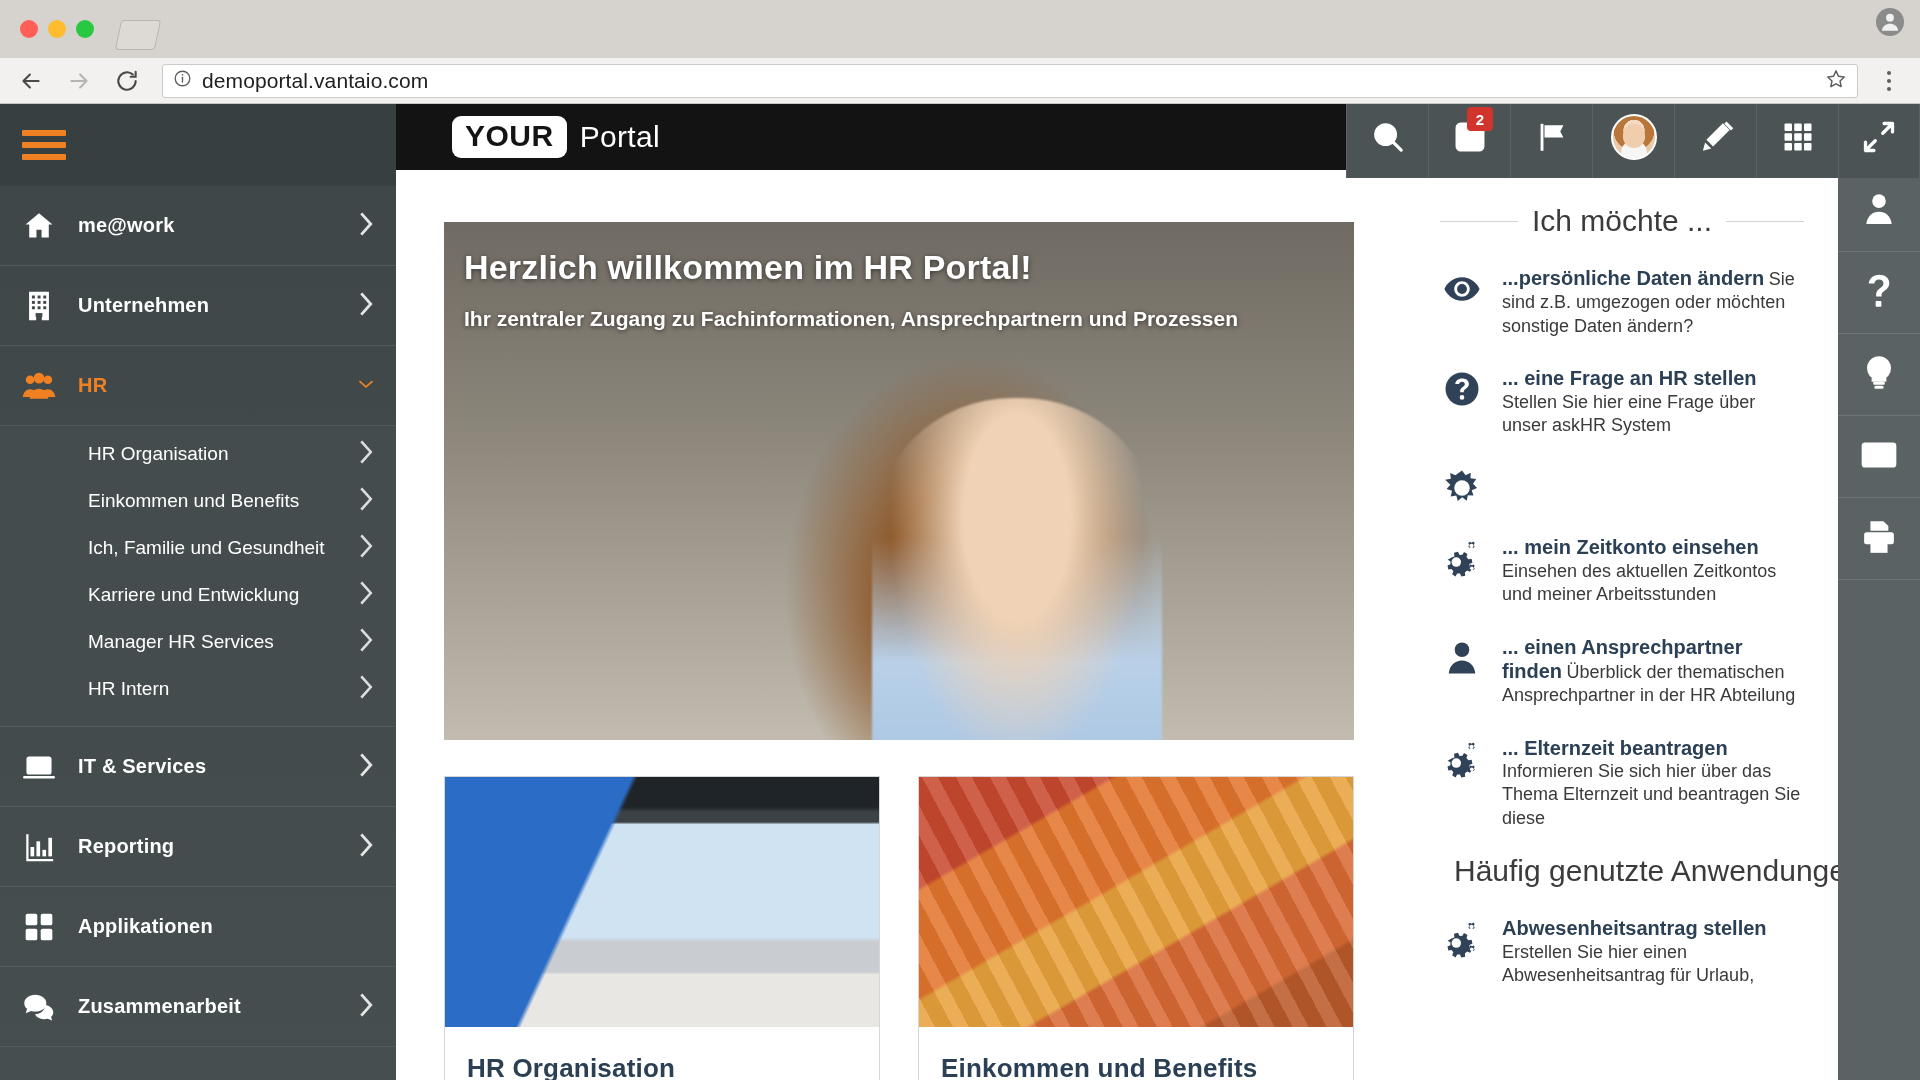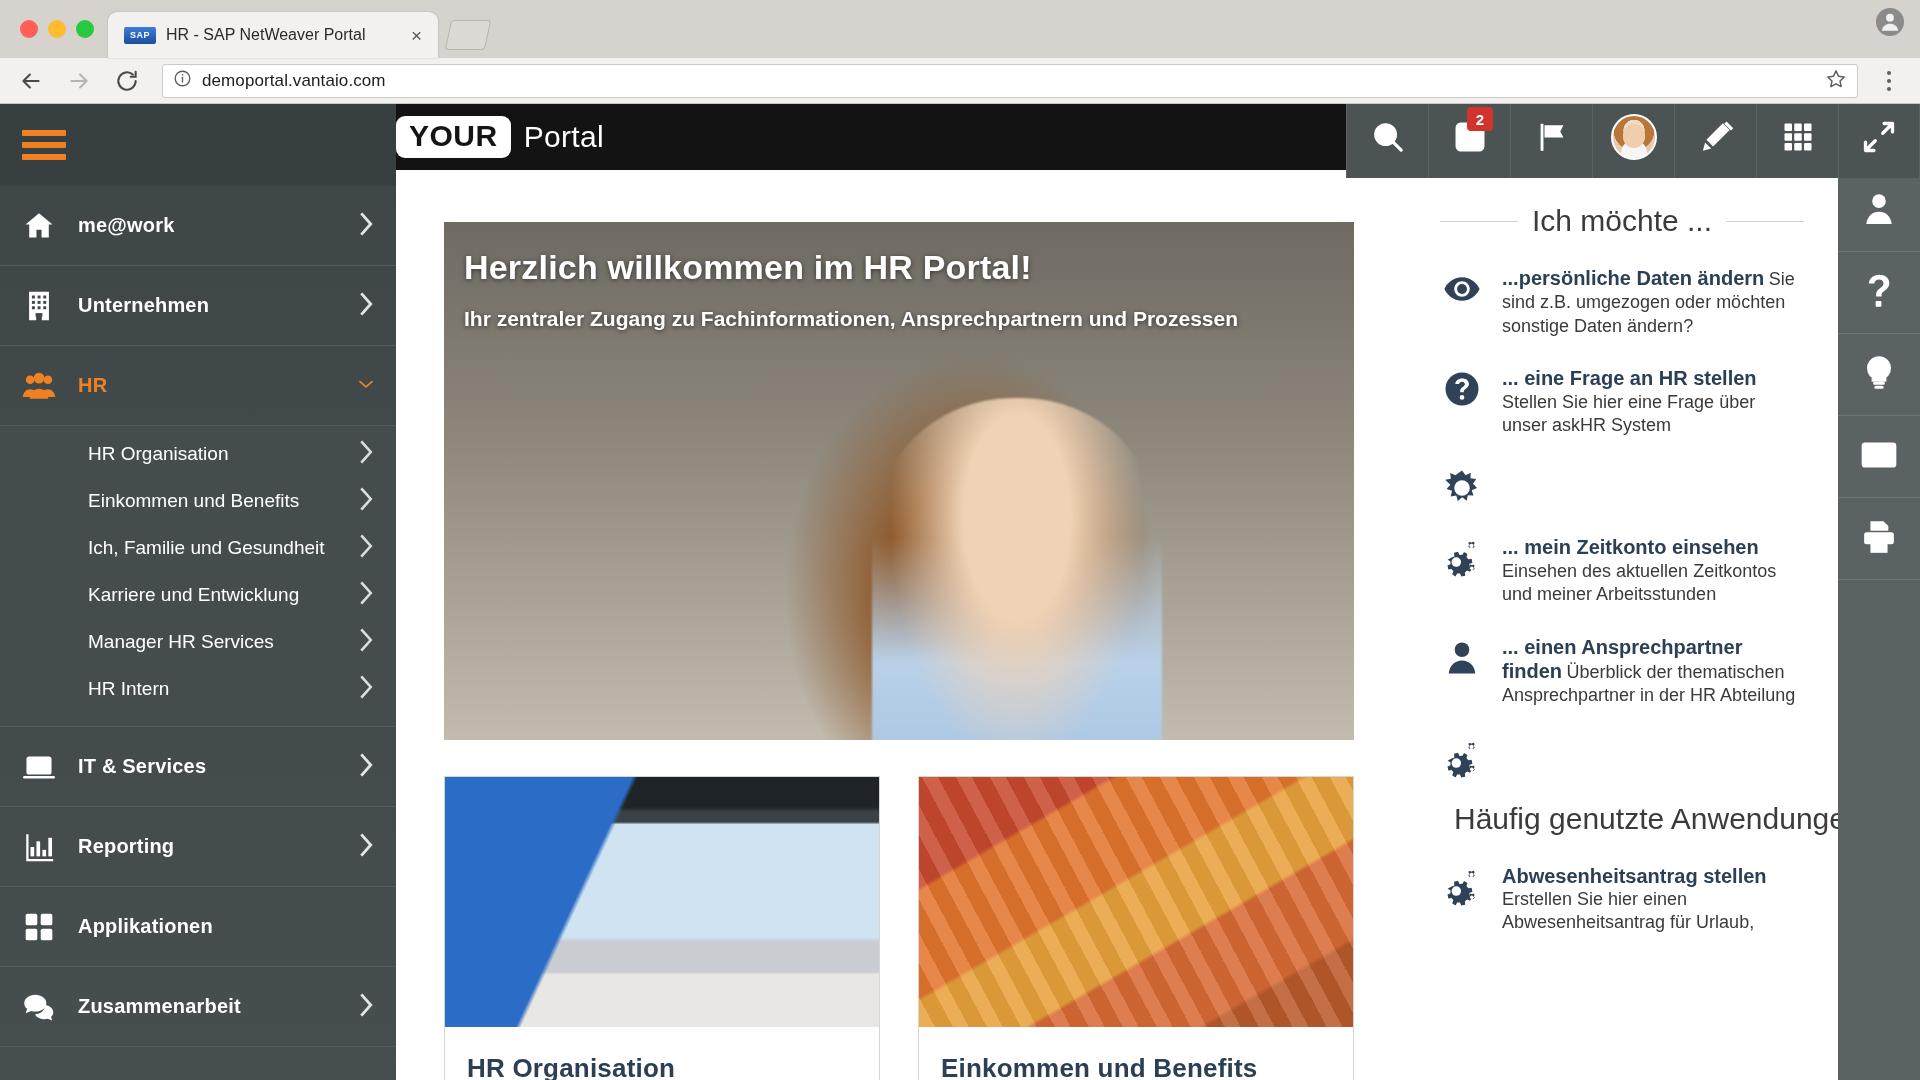--- a/index.html
+++ b/index.html
@@ -62,21 +62,21 @@
     gap: 6px; padding: 0 14px 0 10px; flex: none;
     border-bottom: 1px solid #c9c5c1;
   }
   .navbtn { width: 42px; height: 42px; display: flex; align-items: center; justify-content: center; }
   .navbtn svg { width: 26px; height: 26px; }
   .omnibox {
     flex: 1; height: 34px; background: #ffffff; border: 1px solid #cdc9c5;
     border-radius: 3px; display: flex; align-items: center; gap: 10px;
     padding: 0 10px; margin: 0 8px;
   }
-  .omnibox .url { font-size: 17px; color: #202020; letter-spacing: .1px; }
+  .omnibox .url { font-size: 21px; color: #202020; letter-spacing: .1px; }
   .info-ico svg { width: 19px; height: 19px; }
   .star svg { width: 22px; height: 22px; }
   .kebab { width: 34px; display: flex; flex-direction: column; align-items: center; gap: 4px; }
   .kebab i { width: 4px; height: 4px; border-radius: 50%; background: #5e5e5e; display: block; }
 
   
   .page { flex: 1; display: flex; position: relative; background: #fff; overflow: hidden; }
 
   
   .sidebar {
@@ -110,21 +110,21 @@
     height: 47px; display: flex; align-items: center; padding: 0 22px 0 88px; gap: 10px;
   }
   .sub-item .label { flex: 1; font-size: 19px; color: #ffffff; }
   .sub-item .chev svg { stroke: #dcdede; stroke-width: 2.2; }
 
   
   .main { flex: 1; display: flex; flex-direction: column; min-width: 0; }
 
   .topbar {
     height: 66px; flex: none; background: #131313;
-    display: flex; align-items: center; 
+    display: flex; align-items: center; padding-left: 56px;
   }
   .brand { display: flex; align-items: center; gap: 13px; }
   .brand-box {
     background: #ffffff; color: #141414; font-weight: bold; font-size: 30px;
     padding: 3px 13px 5px; border-radius: 9px; letter-spacing: .5px;
   }
   .brand-txt { color: #ffffff; font-size: 30px; letter-spacing: .3px; }
   .topicons { margin-left: auto; display: flex; height: 82px; }
   .topicon {
     width: 82px; height: 82px; display: flex; align-items: center; justify-content: center;
@@ -227,25 +227,20 @@
 
 <div class="browser">
 
   <div class="tabstrip">
     <div class="traffic">
       <span class="dot red"></span>
       <span class="dot yellow"></span>
       <span class="dot green"></span>
     </div>
 
-    <div class="tab">
-      <span class="sap-logo">SAP</span>
-      <span class="tab-title">HR - SAP NetWeaver Portal</span>
-      <span class="tab-close">×</span>
-    </div>
 
     <div class="tab-new"></div>
 
     <div class="win-profile">
       <svg viewBox="0 0 24 24">
           <circle cx="12" cy="8" r="3.6"></circle>
           <path d="M4.5 20c.6-4.2 3.8-6.3 7.5-6.3s6.9 2.1 7.5 6.3z"></path>
         </svg>
     </div>
   </div>
@@ -616,20 +611,24 @@
             <span class="eico">
               <svg viewBox="0 0 24 24">
                   <path d="M10.2 8.9l1.5-.55-.2-1.95 2.1-.55.85 1.75 1.55-.2.85-1.45 1.85 1.1-.55 1.6 1.05 1.15 1.7-.25.45 2.1-1.65.7.05 1.55 1.5.85-1.2 1.8-1.55-.65-1.2 1 .2 1.7-2.1.45-.7-1.6-1.55.05-.85 1.5-1.8-1.2.65-1.55-1-1.2-1.7.2-.45-2.1 1.6-.7-.05-1.55-1.5-.85z" transform="translate(-6.6 1.2) scale(1.18)"></path>
                   <circle cx="8.4" cy="14.6" r="3" fill="#fff"></circle>
                   <path d="M16.3 1.5l1.15.6 1.1-.65.85.95-.6 1.15.65 1.1-.95.85-1.15-.6-1.1.65-.85-.95.6-1.15-.65-1.1z" transform="translate(.6 .2)"></path>
                   <circle cx="18" cy="4.3" r="1.35" fill="#fff"></circle>
                   <path d="M17.3 16.1l1 .5.95-.55.75.8-.5 1 .55.95-.8.75-1-.5-.95.55-.75-.8.5-1-.55-.95z"></path>
                   <circle cx="18.2" cy="18.5" r="1.15" fill="#fff"></circle>
                 </svg>
             </span>
+            <span class="etxt">
+              <span class="eh">... Elternzeit beantragen</span>
+              <span class="ed">Informieren Sie sich hier über das Thema Elternzeit und beantragen Sie diese</span>
+            </span>
           </div>
 
           <div class="rail-head" style="margin-top:12px">
             <span class="ln" style="max-width:14px"></span>
             <span class="tt">Häufig genutzte Anwendungen</span>
             <span class="ln" style="max-width:14px"></span>
           </div>
 
           <div class="entry">
             <span class="eico">

